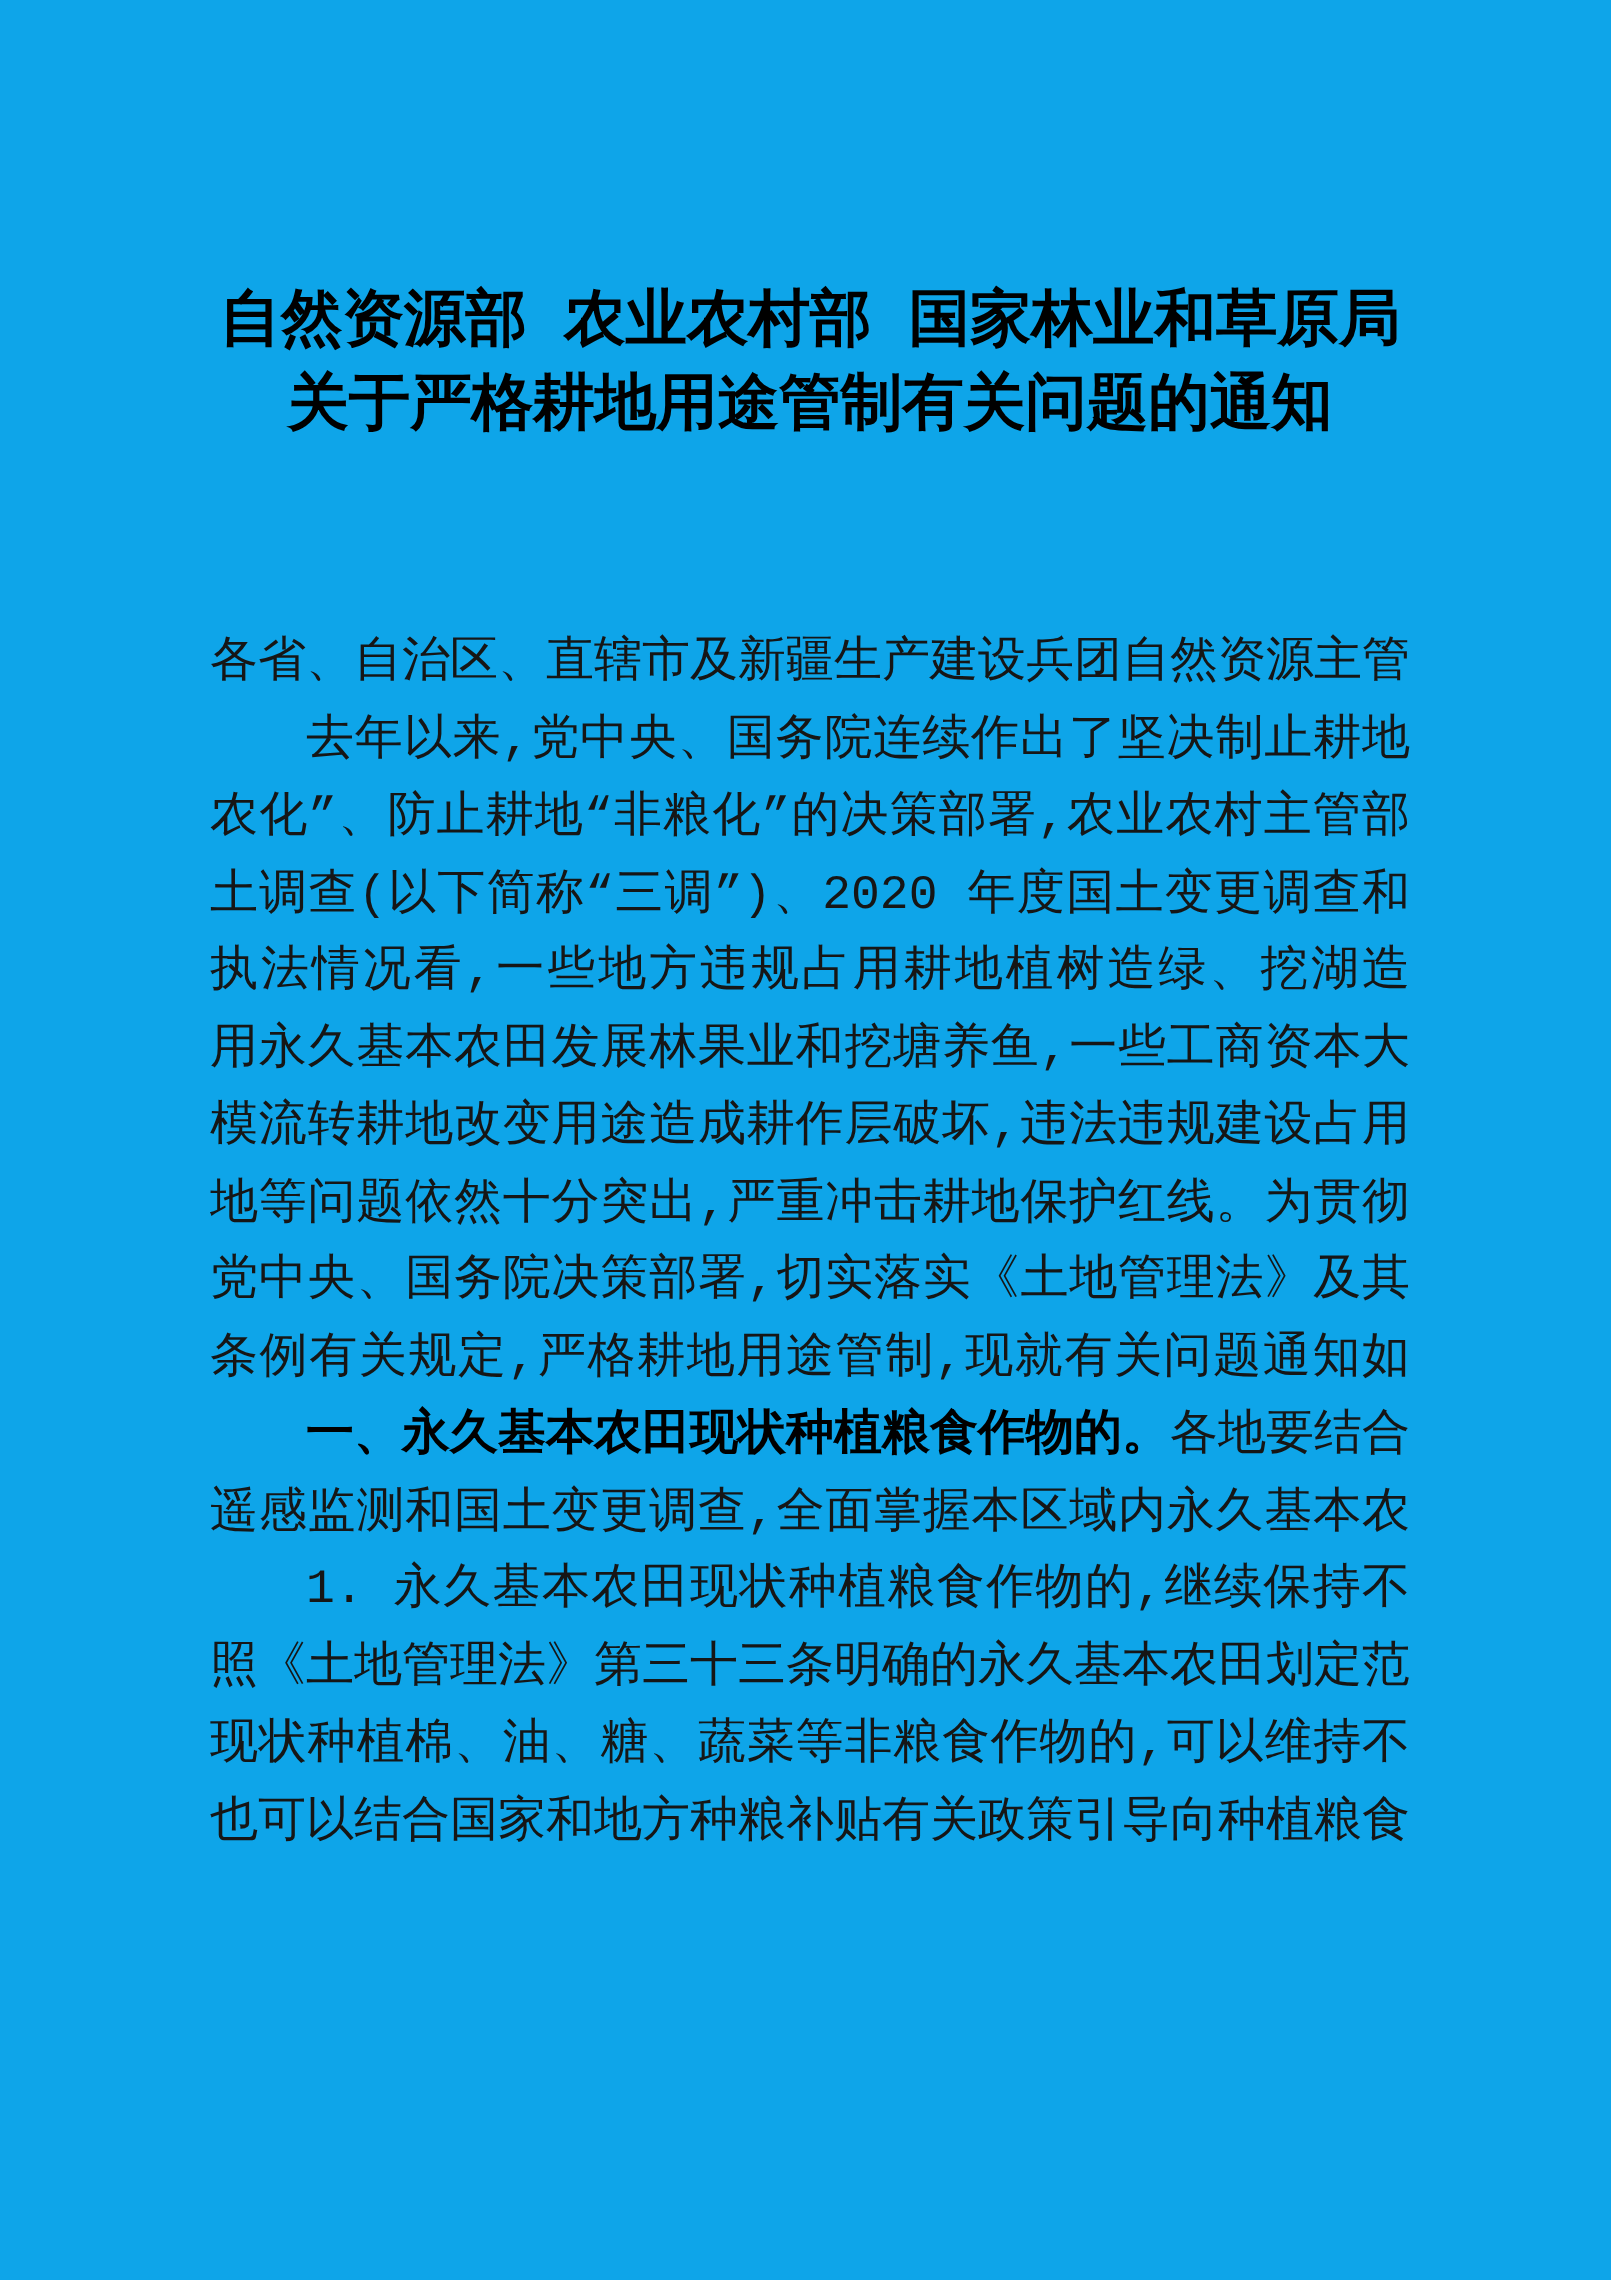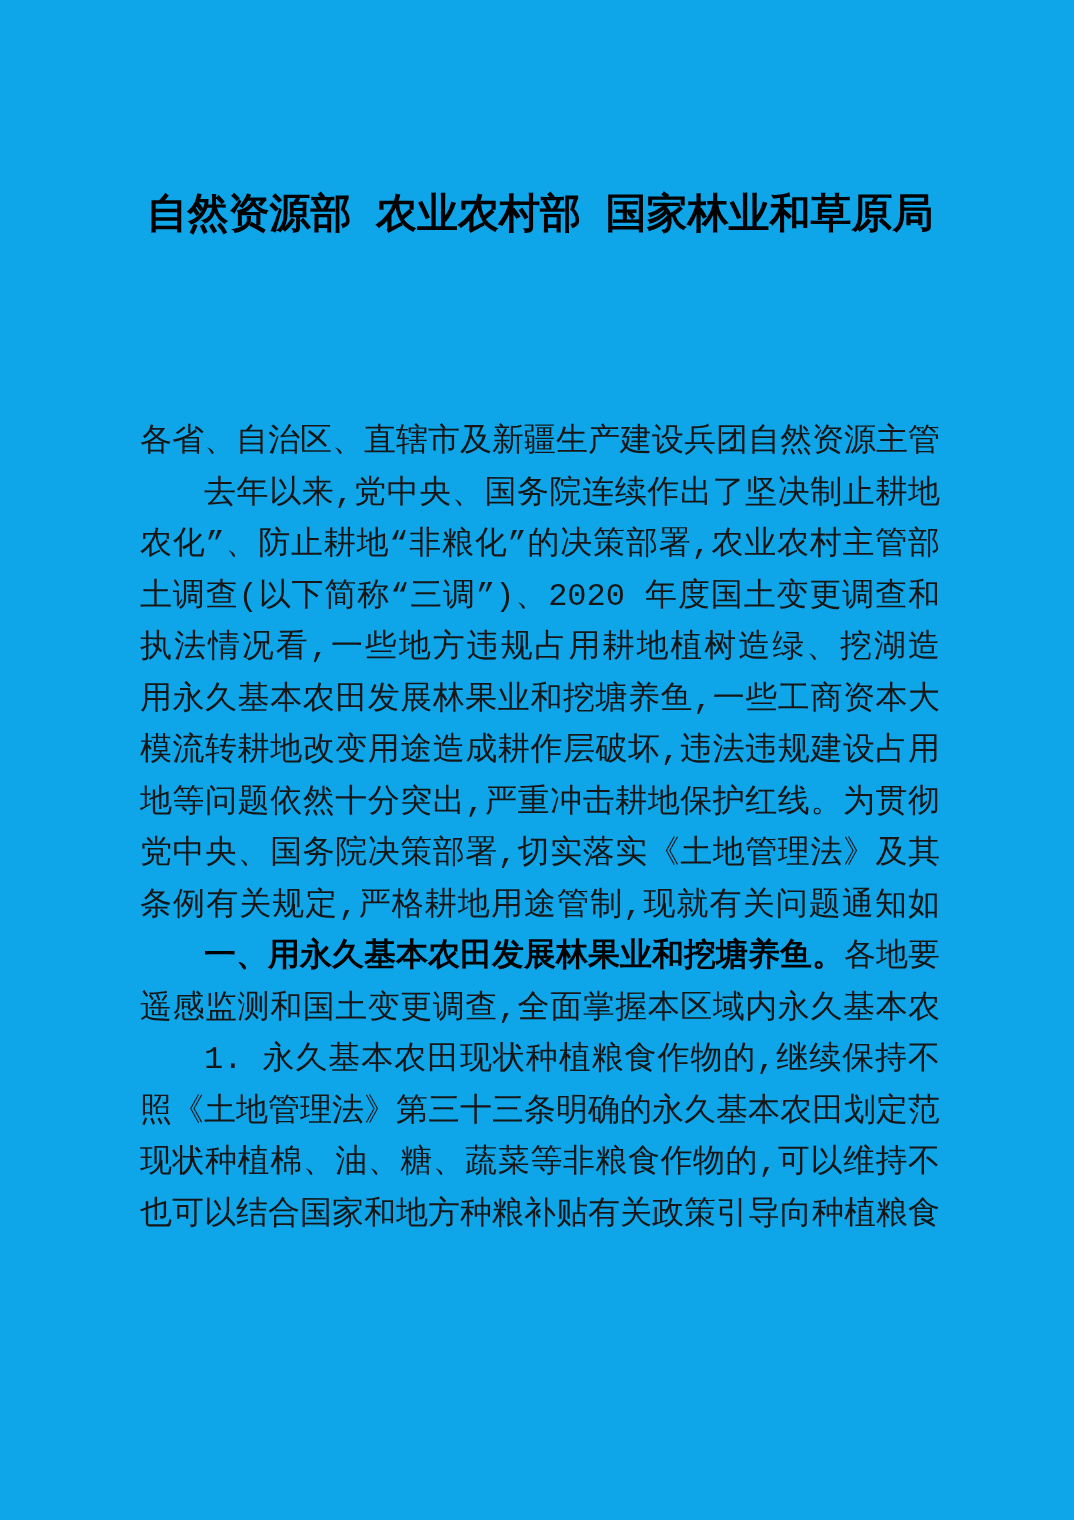--- a/index.html
+++ b/index.html
@@ -71,34 +71,35 @@
     color: #000000;
   }
 </style>
 </head>
 <body>
 
 <div class="sheet">
 
   <header class="doc-header">
     <h1 class="doc-title">自然资源部 农业农村部 国家林业和草原局</h1>
+    <h1 class="doc-title">关于严格耕地用途管制有关问题的通知</h1>
   </header>
 
   <main class="doc-body" id="doc-body">
       <p class="line"><span>各省、自治区、直辖市及新疆生产建设兵团自然资源主管部</span></p>
       <p class="line indent"><span>去年以来,党中央、国务院连续作出了坚决制止耕地“非</span></p>
       <p class="line"><span>农化”、防止耕地“非粮化”的决策部署,农业农村主管部门</span></p>
       <p class="line"><span>土调查(以下简称“三调”)、2020 年度国土变更调查和督察</span></p>
       <p class="line"><span>执法情况看,一些地方违规占用耕地植树造绿、挖湖造景,占</span></p>
       <p class="line"><span>用永久基本农田发展林果业和挖塘养鱼,一些工商资本大规</span></p>
       <p class="line"><span>模流转耕地改变用途造成耕作层破坏,违法违规建设占用耕</span></p>
       <p class="line"><span>地等问题依然十分突出,严重冲击耕地保护红线。为贯彻落实</span></p>
       <p class="line"><span>党中央、国务院决策部署,切实落实《土地管理法》及其实施</span></p>
       <p class="line"><span>条例有关规定,严格耕地用途管制,现就有关问题通知如下:</span></p>
-      <p class="line indent"><b class="em">一、用永久基本农田发展林果业和挖塘养鱼。</b><span>各地要结合</span></p>
+      <p class="line indent"><b class="em">一、永久基本农田现状种植粮食作物的。</b><span>各地要结合</span></p>
       <p class="line"><span>遥感监测和国土变更调查,全面掌握本区域内永久基本农田</span></p>
       <p class="line indent"><span>1. 永久基本农田现状种植粮食作物的,继续保持不变;按</span></p>
       <p class="line"><span>照《土地管理法》第三十三条明确的永久基本农田划定范围,</span></p>
       <p class="line"><span>现状种植棉、油、糖、蔬菜等非粮食作物的,可以维持不变,</span></p>
       <p class="line"><span>也可以结合国家和地方种粮补贴有关政策引导向种植粮食作</span></p>
     </main>
 
 </div>
 
 </body></html>

